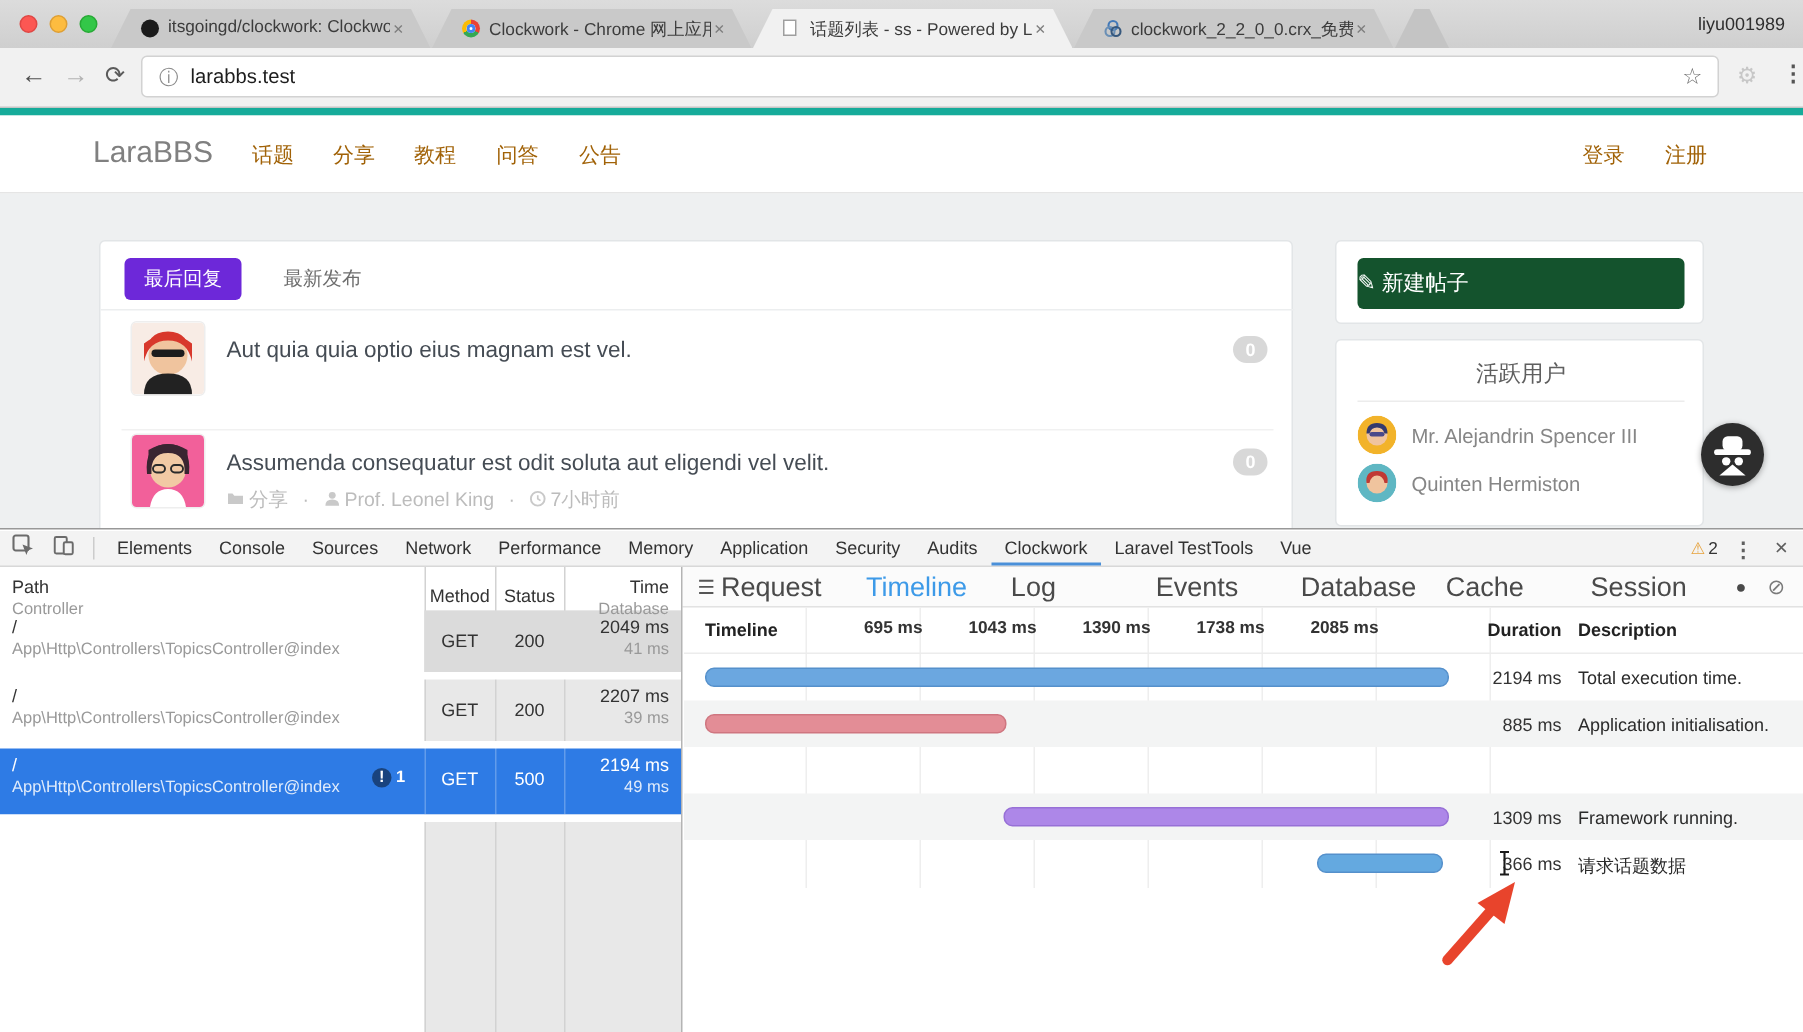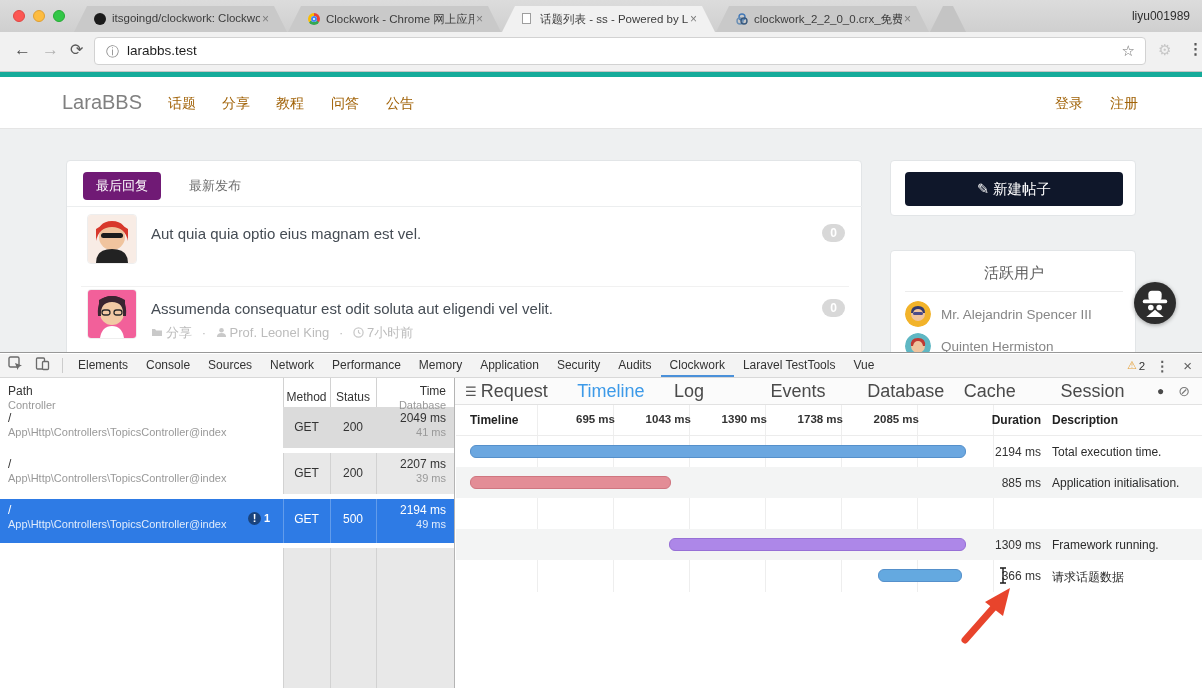--- a/index.html
+++ b/index.html
@@ -19,21 +19,21 @@
   .tab .x{position:absolute;right:18px;top:6px;color:#7d7d7d;font-size:12px;cursor:default;}
   .toolbar{position:absolute;left:0;top:32px;width:1202px;height:40px;background:#f1f1f1;border-bottom:1px solid #c6c6c6;box-sizing:border-box;}
   .navbtn{position:absolute;top:8px;font-size:17px;color:#5b5b5b;}
   .urlbar{position:absolute;left:94px;top:37px;width:1052px;height:28px;background:#fff;border:1px solid #d2d2d2;border-radius:4px;box-sizing:border-box;}
   .tealbar{position:absolute;left:0;top:72px;width:1202px;height:5px;background:#16ab9a;}
 
   
   .sitenav{position:absolute;left:0;top:77px;width:1202px;height:52px;background:#fff;border-bottom:1px solid #e5e5e5;box-sizing:border-box;}
   .snav{font-size:14px;color:#a16207;position:absolute;top:18px;}
   .card{position:absolute;background:#fff;border:1px solid #e2e5e7;border-radius:4px;box-sizing:border-box;}
-  .pill{display:inline-block;background:#701a75;color:#fff;font-size:13px;padding:5px 13px;border-radius:4px;}
+  .pill{display:inline-block;background:#6d28d9;color:#fff;font-size:13px;padding:5px 13px;border-radius:4px;}
   .topictitle{font-size:15px;color:#454c54;}
   .meta{font-size:13px;color:#bcbcbc;}
   .meta svg{vertical-align:-1px;margin-right:3px;}
   .badge0{position:absolute;background:#d8d8d8;color:#fff;font-size:12px;font-weight:bold;padding:2px 8px;border-radius:10px;}
   .avatar{position:absolute;width:48px;height:48px;border-radius:4px;overflow:hidden;border:1px solid #eee;}
   .uav{position:absolute;width:26px;height:26px;border-radius:50%;overflow:hidden;}
 
   
   .devtools{position:absolute;left:0;top:352px;width:1202px;height:336px;background:#fff;border-top:1px solid #989898;box-sizing:border-box;z-index:20;}
   .dt-tabbar{position:absolute;left:0;top:1px;width:1202px;height:24px;background:#f3f3f3;border-bottom:1px solid #d8d8d8;box-sizing:border-box;display:flex;align-items:center;}
@@ -172,26 +172,26 @@
       <span style="margin:0 6px;">·</span>
       <svg width="11" height="11" viewBox="0 0 12 12">
           <circle cx="6" cy="6" r="5" fill="none" stroke="#c9c9c9" stroke-width="1.4"></circle>
           <path d="M6 3.4 V6 L8 7.4" stroke="#c9c9c9" stroke-width="1.2" fill="none"></path>
         </svg><span>7小时前</span>
     </div>
     <span class="badge0" style="right:16px;top:138px;">0</span>
   </div>
 
   <div class="card" style="left:890px;top:160px;width:246px;height:56px;">
-    <div class="abs" style="left:14px;top:11px;width:218px;height:34px;background:#0f172a;border-radius:4px;color:#fff;font-size:14.5px;text-align:center;line-height:34px;">
+    <div class="abs" style="left:14px;top:11px;width:218px;height:34px;background:#14532d;border-radius:4px;color:#fff;font-size:14.5px;text-align:left;line-height:34px;">
       <span>✎</span>&nbsp;<span>新建帖子</span>
     </div>
   </div>
 
-  <div class="card" style="left:890px;top:250px;width:246px;height:125px;">
+  <div class="card" style="left:890px;top:226px;width:246px;height:125px;">
     <div class="abs" style="left:0;top:13px;width:246px;text-align:center;font-size:15px;color:#5f5f5f;">活跃用户</div>
     <div class="abs" style="left:14px;top:40px;width:218px;height:1px;background:#ececec;"></div>
     <div class="uav" style="left:14px;top:50px;">
       <svg width="26" height="26">
           <circle cx="13" cy="13" r="13" fill="#f2b32a"></circle>
           <circle cx="13" cy="13" r="7" fill="#f0c49e"></circle>
           <path d="M6 12 Q6 5 13 5 Q20 5 20 12 L18 12 Q17 8 13 8 Q9 8 8 12 Z" fill="#343a6e"></path>
           <rect x="8" y="11" width="10" height="3" rx="1.5" fill="#4a4a8a"></rect>
         </svg>
     </div>

